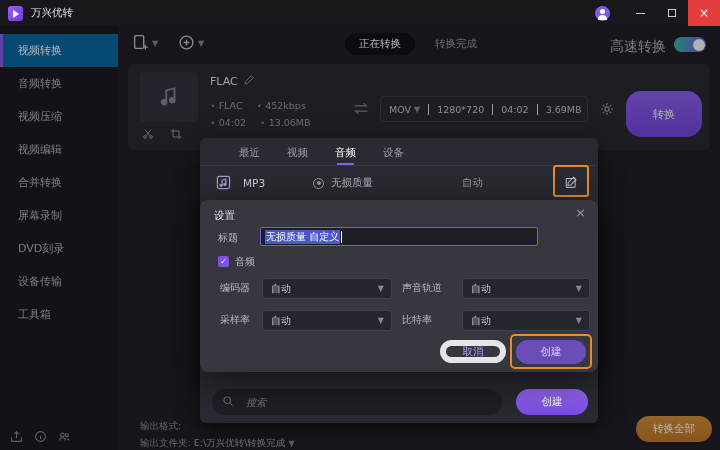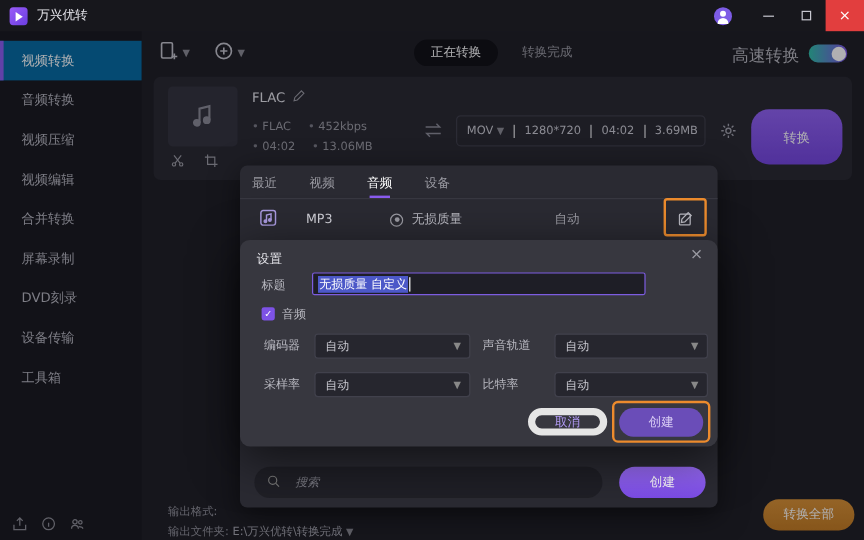--- a/index.html
+++ b/index.html
@@ -59,27 +59,27 @@
   .outpill .caret { font-size:8px; color:#8a8a92; }
   .gear { position:absolute; right:96px; top:38px; color:#a0a0aa; }
   .convert-btn { position:absolute; right:8px; top:27px; width:76px; height:46px; border-radius:15px;
                  background:linear-gradient(180deg,#8f60f2,#7344de); color:#fff; font-size:11px;
                  display:flex; align-items:center; justify-content:center; }
   
   .dim { position:absolute; left:0; top:26px; right:0; bottom:0; background:rgba(8,8,14,.32); z-index:2; }
   
   .panel { position:absolute; left:200px; top:138px; width:398px; height:285px; background:#2a2a32;
            border-radius:6px; box-shadow:0 6px 24px rgba(0,0,0,.5); z-index:3; }
-  .panel-tabs { display:flex; gap:27px; padding:8px 0 0 10px; height:28px; border-bottom:1px solid #383841; font-size:10.5px; color:#9a9aa2; }
+  .panel-tabs { display:flex; gap:27px; padding:8px 0 0 39px; height:28px; border-bottom:1px solid #383841; font-size:10.5px; color:#9a9aa2; }
   .panel-tab { padding-bottom:6px; position:relative; }
   .panel-tab.active { color:#fff; }
   .panel-tab.active:after { content:""; position:absolute; left:2px; right:2px; bottom:0; height:2px; background:#8a5cf0; }
   .fmt-row { position:absolute; left:0; top:30px; right:0; height:30px; display:flex; align-items:center; font-size:10.5px; }
   .fmt-row .fmt-ic { margin-left:16px; color:#a99ae0; }
-  .fmt-name { margin-left:24px; color:#cfcfd6; }
+  .fmt-name { margin-left:12px; color:#cfcfd6; }
   .q-ic { margin-left:48px; width:11px; height:11px; border:1px solid #9a9aa2; border-radius:50%; position:relative; }
   .q-ic:after { content:""; position:absolute; left:2.5px; top:2.5px; width:4px; height:4px; border-radius:50%; background:#9a9aa2; }
   .q-name { margin-left:7px; color:#b8b8c0; }
   .fmt-val { position:absolute; left:262px; color:#9a9aa2; }
   .fmt-edit { position:absolute; right:20px; top:8px; color:#b8b8c0; }
   .hl-box { position:absolute; border:2px solid #ec8b2d; border-radius:3px; z-index:6; }
   .hl-edit { right:9px; top:27px; width:36px; height:32px; }
   .panel-search { position:absolute; left:12px; bottom:8px; width:290px; height:26px; background:#1f1f26; border-radius:13px;
                   display:flex; align-items:center; }
   .panel-search svg { margin-left:10px; color:#777; }

